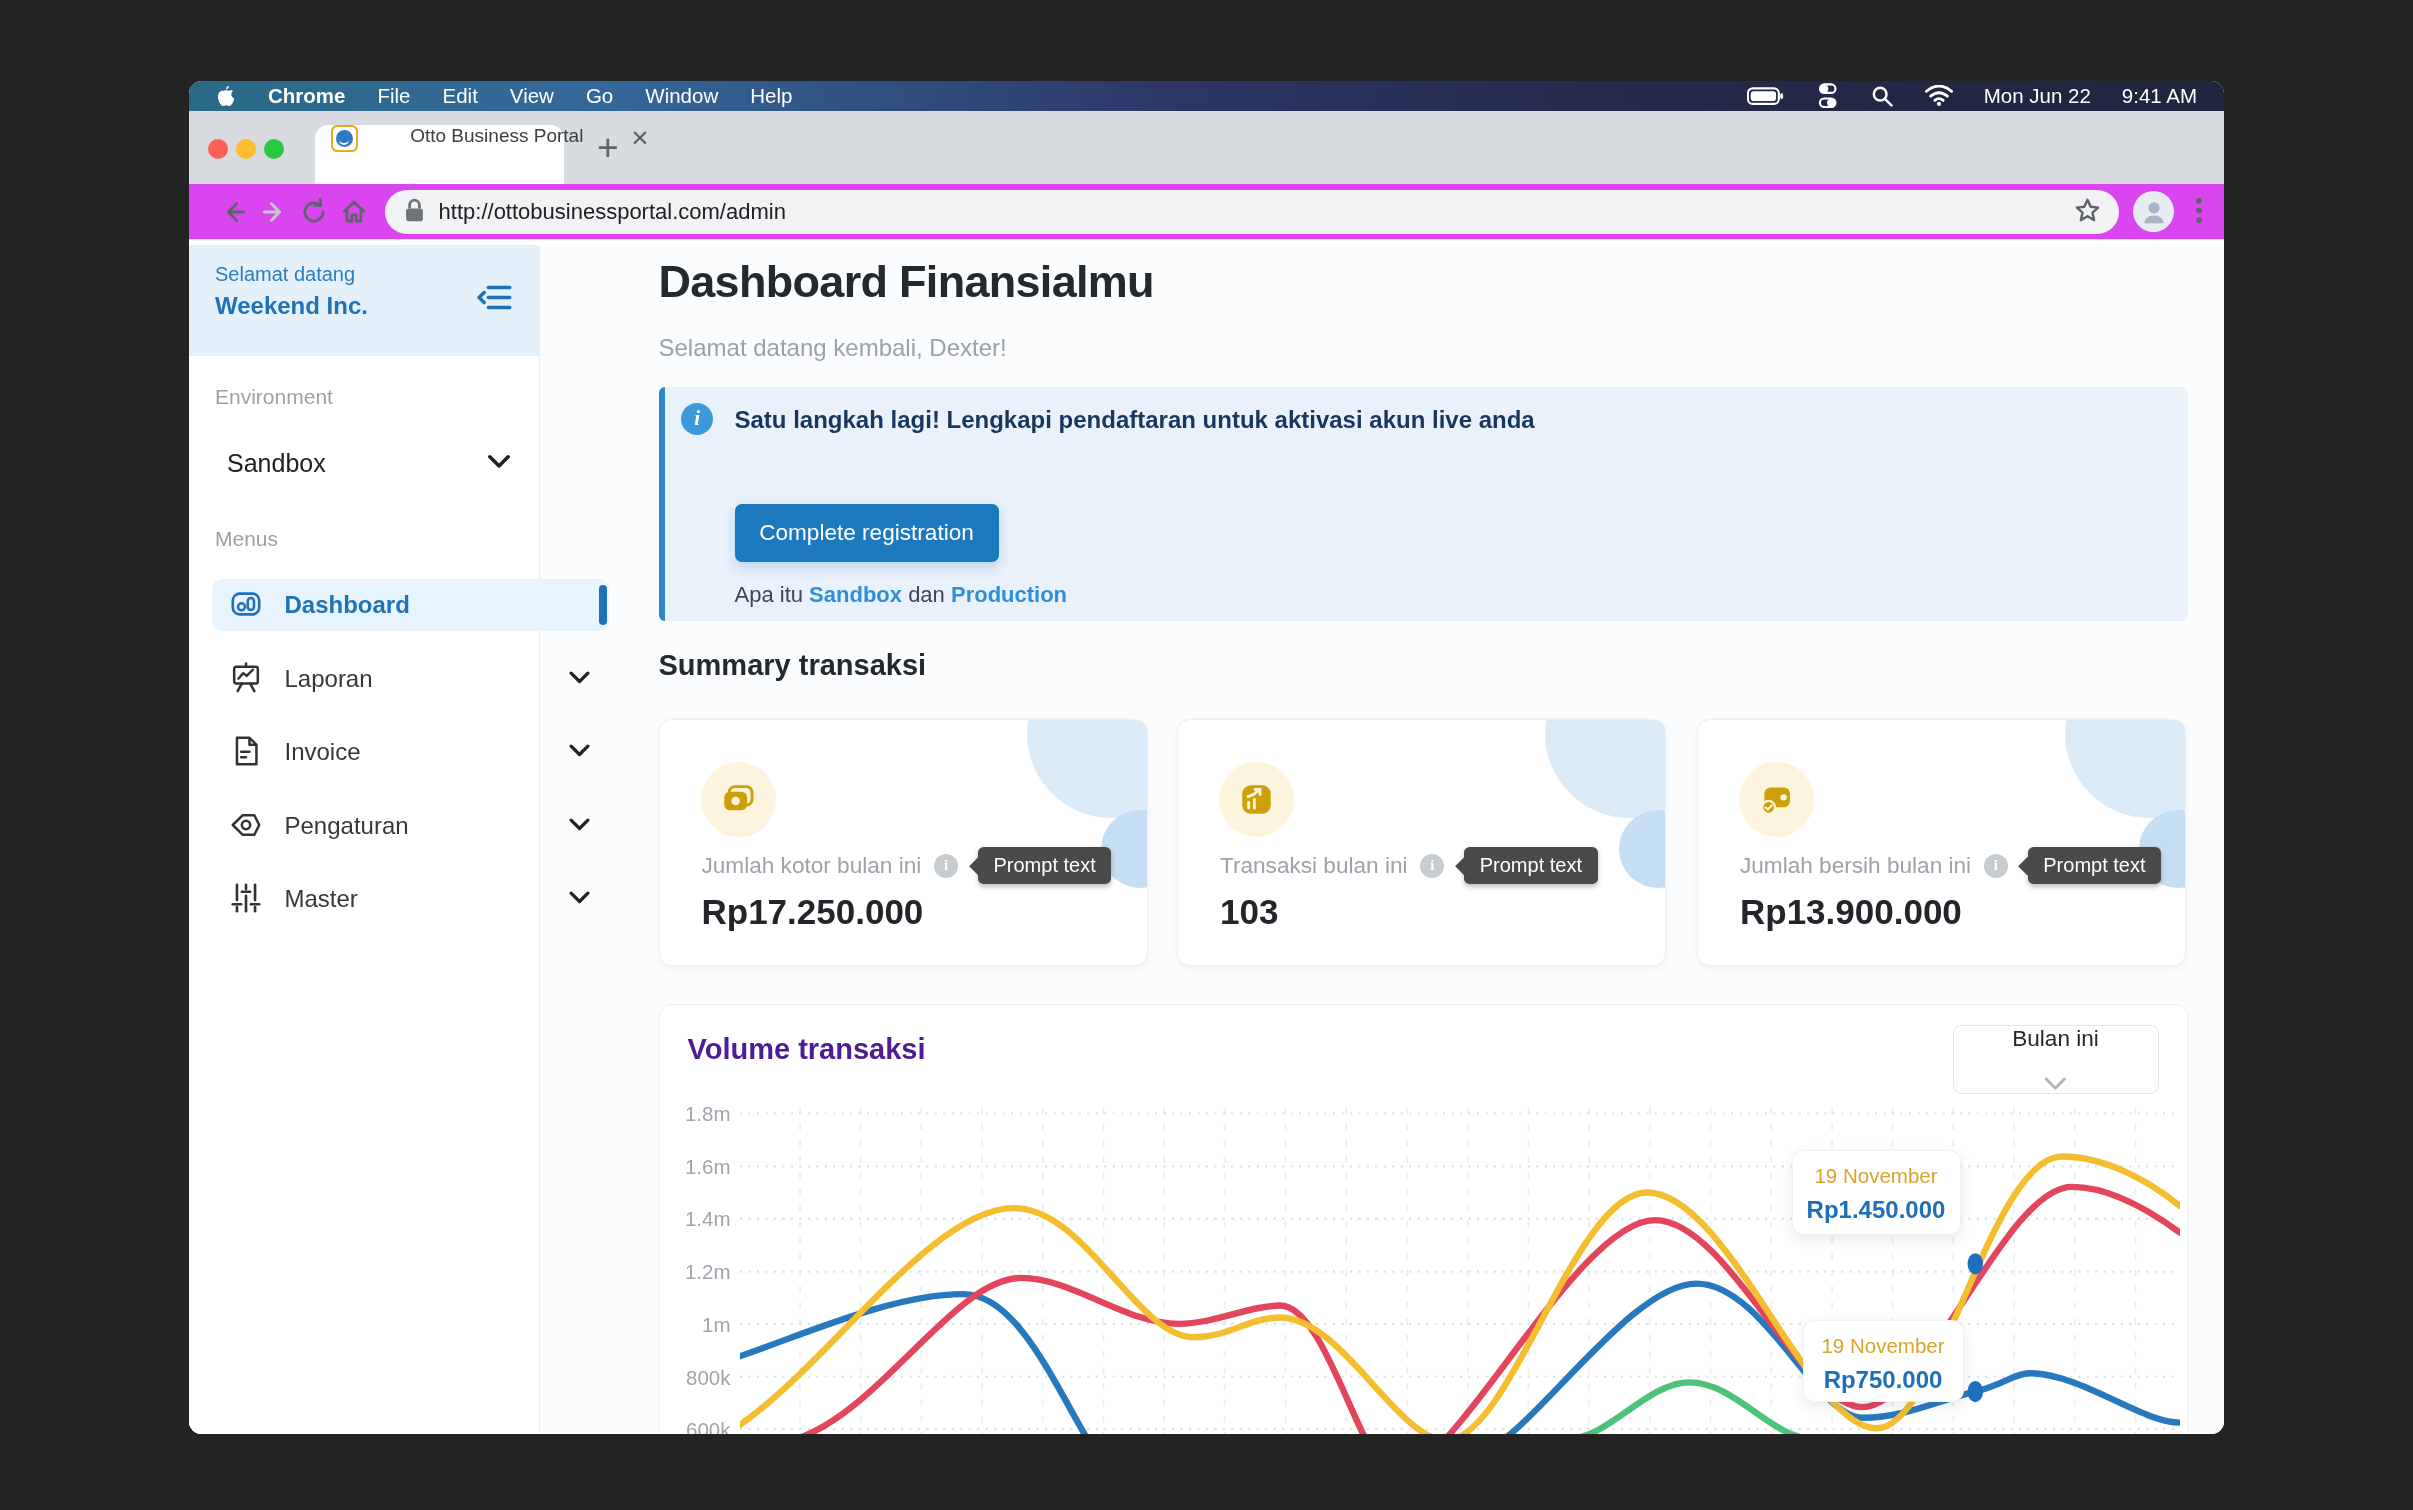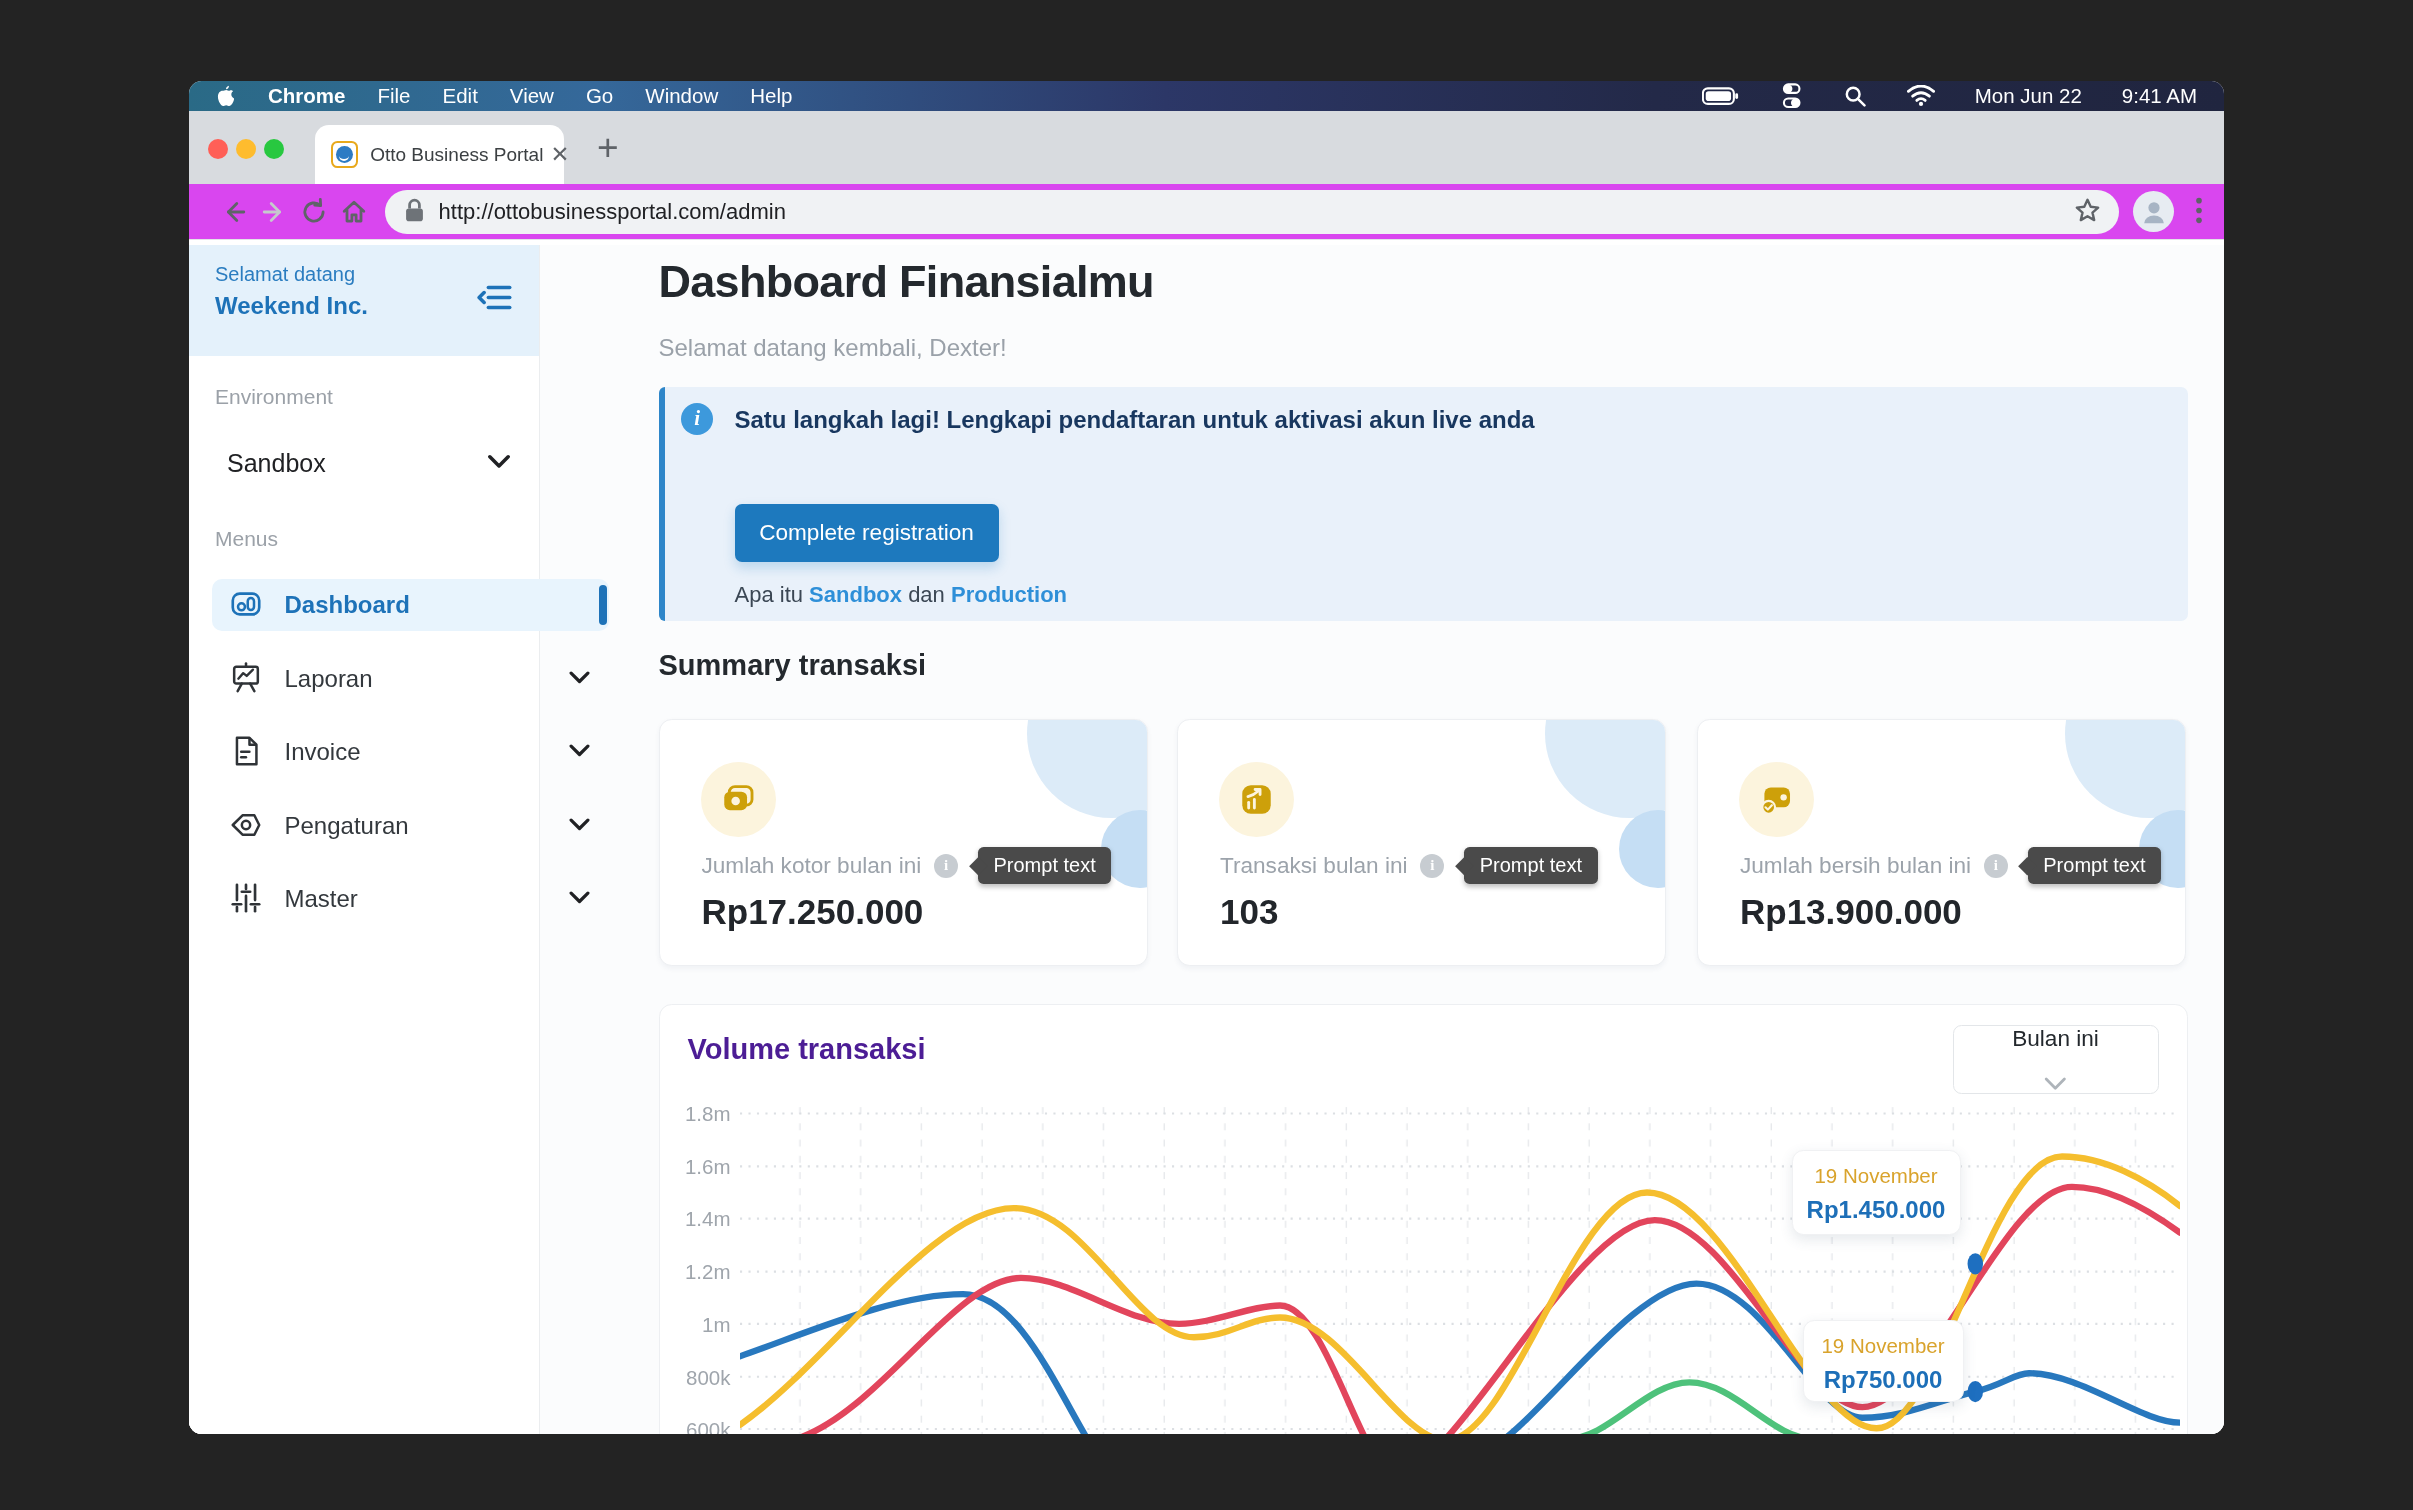--- a/index.html
+++ b/index.html
@@ -8,32 +8,32 @@
   .desktop { position:relative; width:2413px; height:1510px; background:#232323; }
   .screen { position:absolute; left:189px; top:81px; width:2035px; height:1353px;
             border-radius:12.7px; overflow:hidden; background:#fff; }
 
   
   .menubar { position:absolute; left:0; top:0; width:100%; height:30px;
     background:linear-gradient(90deg,#2a6a86 0%,#35689a 20%,#2c3767 48%,#232948 72%,#20253f 100%);
     display:flex; align-items:center; color:#fff; font-size:20.5px; padding:0 27px; gap:32px; }
   .menubar .mb-item { white-space:nowrap; }
   .mb-chrome { font-weight:700; }
-  .mb-right { margin-left:auto; display:flex; align-items:center; gap:40px; }
+  .mb-right { margin-left:auto; display:flex; align-items:center; gap:31px; }
   .mb-ico { display:inline-flex; align-items:center; }
 
   
   .window { position:absolute; left:0; top:30px; right:0; bottom:0; background:#fff; }
   .tabstrip { position:absolute; left:0; top:0; width:100%; height:73px; background:#D8DBDF; }
   .dot { position:absolute; top:28px; width:20px; height:20px; border-radius:50%; }
   .dot.r { left:19px;  background:#FF5F57; }
   .dot.y { left:47px;  background:#FEBC2E; }
   .dot.g { left:75px; background:#28C840; }
   .tab { position:absolute; left:126px; top:14px; width:249px; height:59px; background:#fff;
-         border-radius:14px 14px 0 0; display:flex; align-items:center; padding:0 15.5px; }
+         border-radius:14px 14px 0 0; display:flex; align-items:flex-start; padding:0 15.5px;gap:40px; }
   .favicon { width:27px; height:27px; border-radius:6.4px; background:#fff; border:2.8px solid #E8A91D;
              display:flex; align-items:center; justify-content:center; flex:0 0 auto; }
   .favicon .face { width:17px; height:17px; border-radius:50%; background:#2D7BC4; position:relative; }
   .favicon .face::after { content:""; position:absolute; left:3.5px; top:7px; width:10px; height:5.6px;
              border-bottom:2.1px solid #fff; border-radius:0 0 7px 7px; }
   .tab-title { font-size:19px; color:#3C4043; margin-left:12.7px; white-space:nowrap; flex:1; }
   .tab-close { font-size:22.6px; color:#5F6368; margin-left:7px; }
   .newtab { position:absolute; left:408px; top:15.5px; font-size:37px; font-weight:300; color:#5F6368; }
 
   

